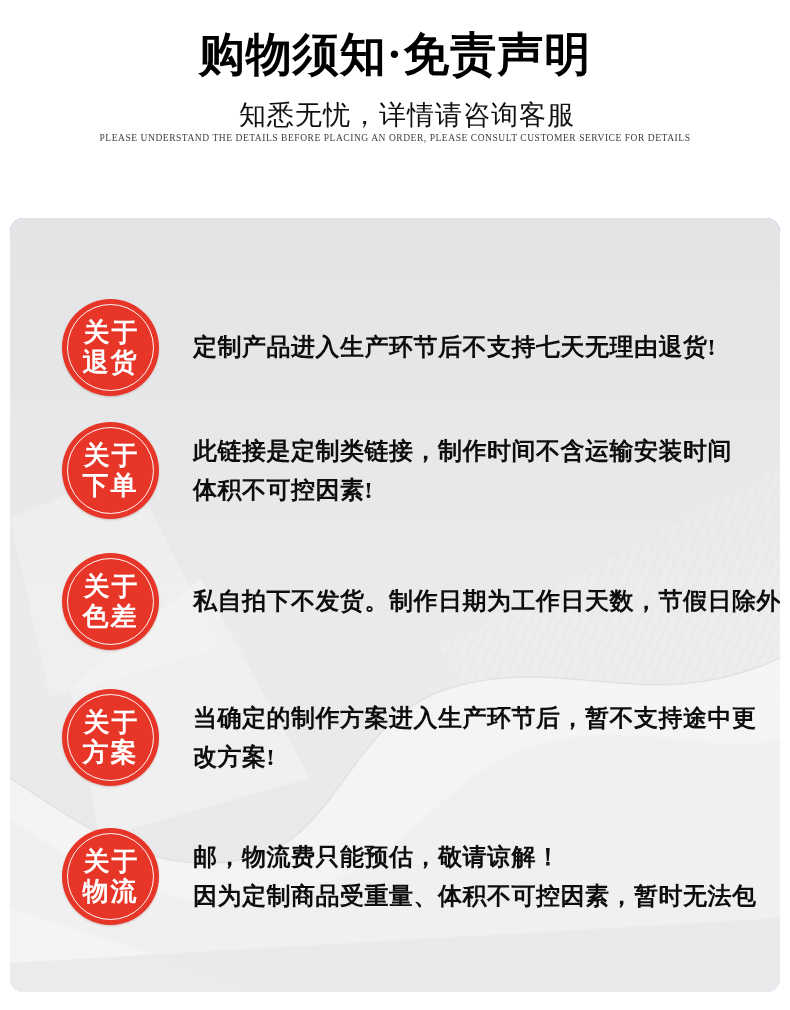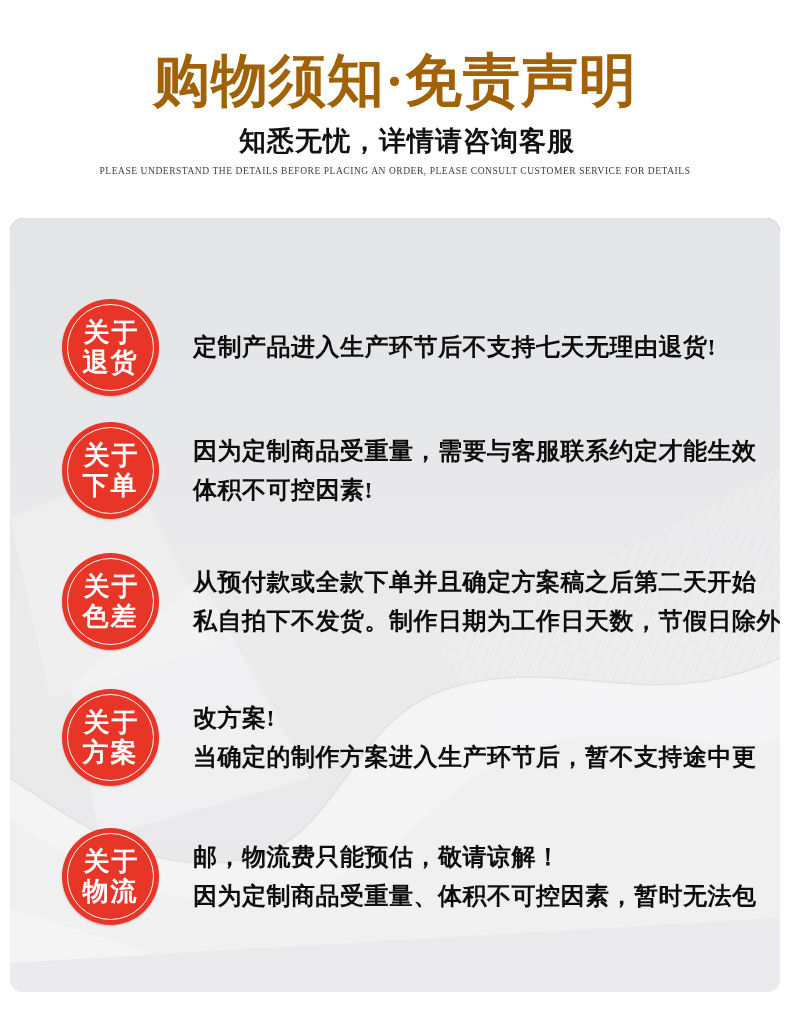--- a/index.html
+++ b/index.html
@@ -8,40 +8,40 @@
     width:790px; height:1010px;
     background:#ffffff;
     font-family:"Liberation Serif","DejaVu Serif",serif;
     position:relative;
     overflow:hidden;
   }
 
   
   .header { position:absolute; top:0; left:0; width:790px; text-align:center; }
   .page-title {
-    margin-top:50px;
-    font-size:57px;
+    margin-top:24px;
+    font-size:46px;
     line-height:62px;
     font-weight:900;
-    color:#a16207;
+    color:#000000;
     letter-spacing:1px;
     font-family:"Liberation Serif","DejaVu Serif",serif;
   }
   .page-subtitle {
     margin-top:14px;
     font-size:27px;
     line-height:30px;
-    font-weight:700;
+    font-weight:400;
     color:#111111;
     font-family:"Liberation Sans","DejaVu Sans",sans-serif;
     letter-spacing:1px;
     padding-left:24px;
   }
   .page-caption {
-    margin-top:9px;
+    margin-top:2px;
     font-size:9.5px;
     line-height:12px;
     color:#3c3c3c;
     letter-spacing:0.55px;
     font-family:"Liberation Serif","DejaVu Serif",serif;
   }
 
   
   .notice-card {
     position:absolute;
@@ -153,48 +153,47 @@
   </div>
 
   <div class="notice-row row-order">
     <div class="badge">
       <div class="badge-text">
         <span>关于</span><br>
         <span>下单</span>
       </div>
     </div>
     <div class="notice-text">
-      <div class="notice-line">因为定制商品受重量，需要与客服联系约定才能生效</div>
+      <div class="notice-line">此链接是定制类链接，制作时间不含运输安装时间</div>
       <div class="notice-line">体积不可控因素!</div>
     </div>
   </div>
 
   <div class="notice-row row-color">
     <div class="badge">
       <div class="badge-text">
         <span>关于</span><br>
         <span>色差</span>
       </div>
     </div>
     <div class="notice-text">
-      <div class="notice-line">从预付款或全款下单并且确定方案稿之后第二天开始</div>
       <div class="notice-line">私自拍下不发货。制作日期为工作日天数，节假日除外</div>
     </div>
   </div>
 
   <div class="notice-row row-plan">
     <div class="badge">
       <div class="badge-text">
         <span>关于</span><br>
         <span>方案</span>
       </div>
     </div>
     <div class="notice-text">
+      <div class="notice-line">当确定的制作方案进入生产环节后，暂不支持途中更</div>
       <div class="notice-line">改方案!</div>
-      <div class="notice-line">当确定的制作方案进入生产环节后，暂不支持途中更</div>
     </div>
   </div>
 
   <div class="notice-row row-logistics">
     <div class="badge">
       <div class="badge-text">
         <span>关于</span><br>
         <span>物流</span>
       </div>
     </div>

